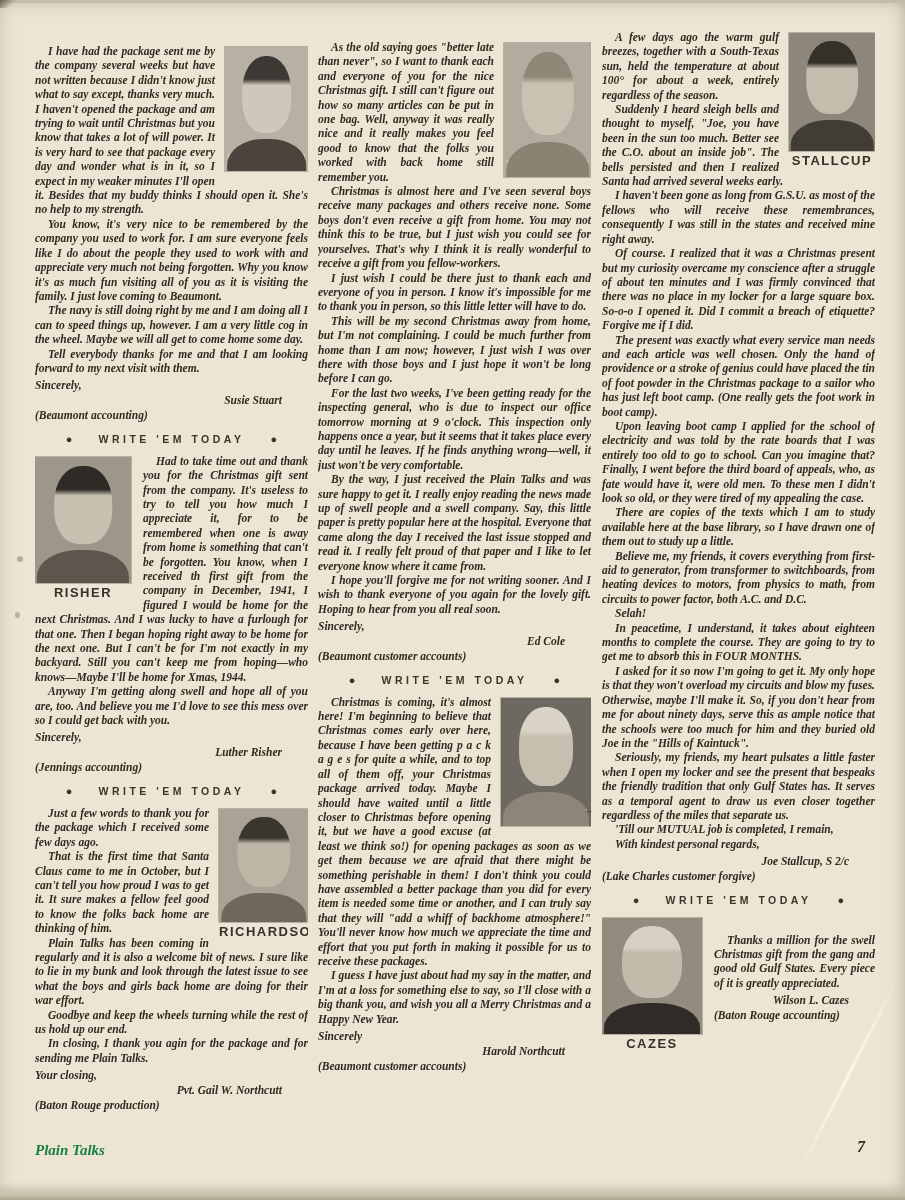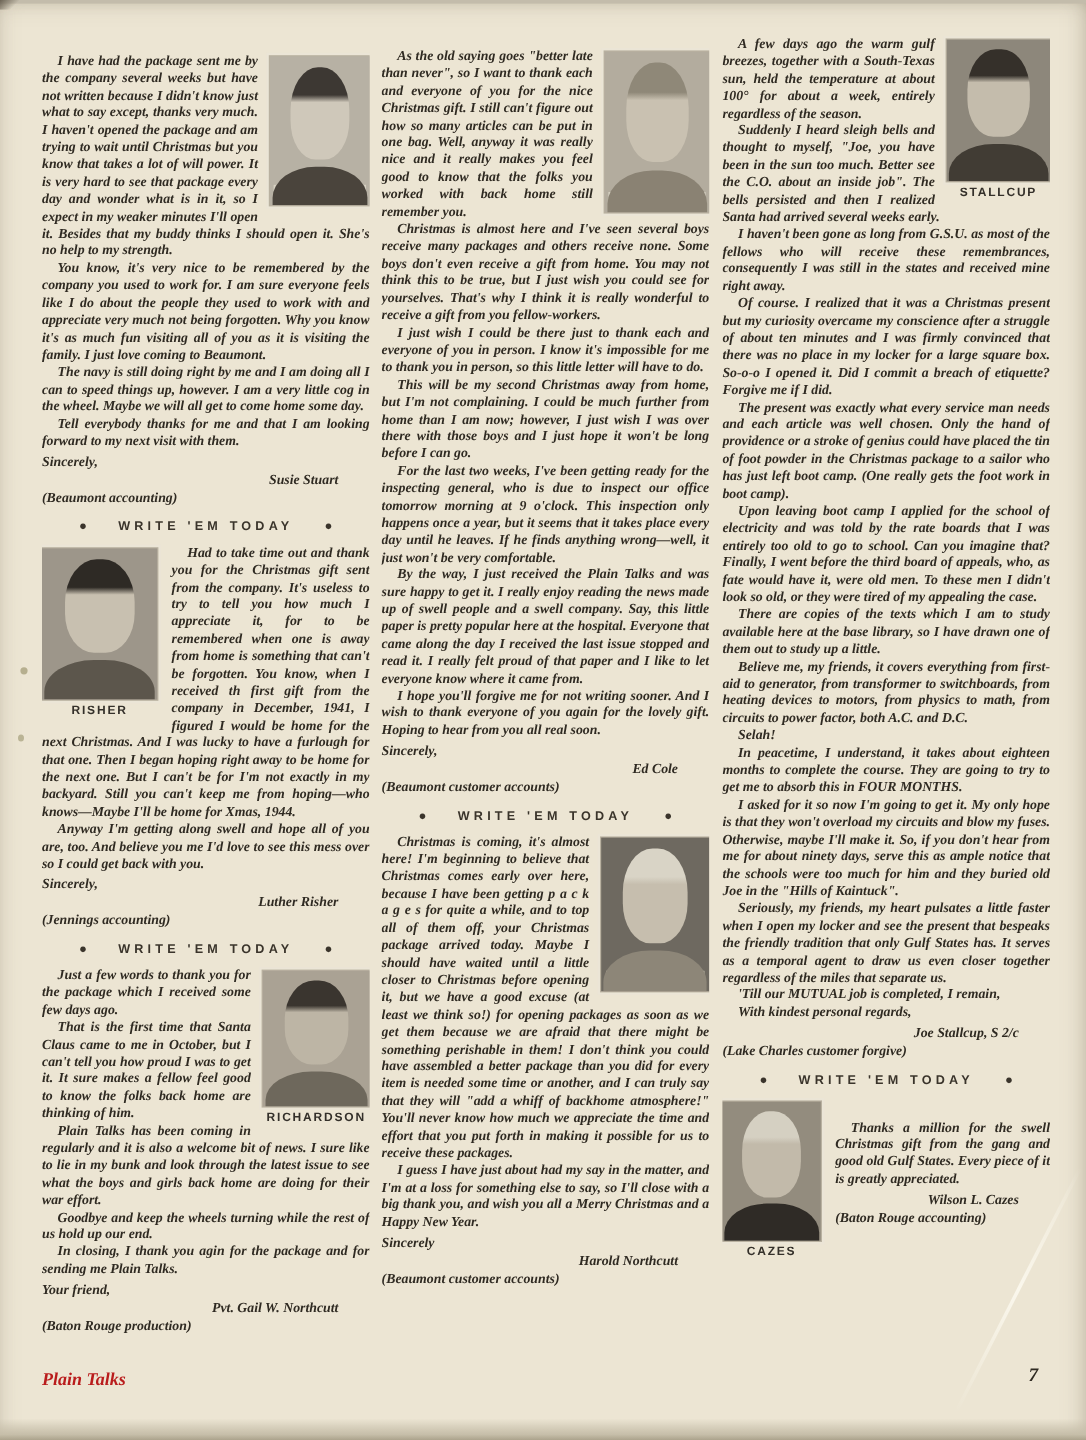--- a/index.html
+++ b/index.html
@@ -55,44 +55,44 @@
   .photo { position:relative; width:100%; overflow:hidden;
     background:var(--pbg,#a9a294);
     box-shadow:0 0 0 1px rgba(110,100,80,.4), 0 0 0 3px rgba(235,228,214,.9); }
   .photo::before { content:""; position:absolute; top:7%; left:50%; width:60%; height:62%;
     transform:translateX(-50%); border-radius:46% 46% 42% 42%;
     background:linear-gradient(var(--phair,#3c372f) 0 30%, var(--pface,#c9c1b1) 38%); }
   .photo::after { content:""; position:absolute; bottom:0; left:50%; width:96%; height:26%;
     transform:translateX(-50%); background:var(--psuit,#55503f);
     border-radius:45% 45% 0 0 / 80% 80% 0 0; }
   .cap { font-family:"Liberation Sans",sans-serif; font-style:normal; font-weight:700;
-    font-size:10px; letter-spacing:1.5px; color:#34302a; text-align:center; line-height:14px; }
+    font-size:13px; letter-spacing:1.5px; color:#34302a; text-align:center; line-height:14px; }
   .cap.strip { position:absolute; bottom:3px; left:4%; right:4%;
     background:rgba(216,210,196,.92); }
   .cap.below { margin-top:3px; }
 
   .p-stuart     { height:124px; --pbg:#b7b1a4; --phair:#3d3833; --pface:#cfc8ba; --psuit:#4a443c; }
   .p-cole       { height:134px; --pbg:#b3ac9e; --phair:#8f8878; --pface:#c9c1b1; --psuit:#8a8273; }
   .p-stallcup   { height:118px; --pbg:#8d877b; --phair:#35302a; --pface:#c4bcac; --psuit:#413c34; }
   .p-risher     { height:126px; --pbg:#9d968a; --phair:#2e2a25; --pface:#c8c0b0; --psuit:#5c564c; }
   .p-richardson { height:113px; --pbg:#aaa294; --phair:#3a352f; --pface:#bdb5a5; --psuit:#6e685c; }
   .p-northcutt  { height:128px; --pbg:#6e6960; --phair:#d9d4c6; --pface:#c6beae; --psuit:#8d8678; }
   .p-cazes      { height:116px; --pbg:#938c7e; --phair:#d5d0c2; --pface:#c2baaa; --psuit:#2f2b26; }
 
   .w-stuart     { width:83px; }
   .w-cole       { width:87px; }
   .w-stallcup   { width:86px; }
   .w-risher     { width:96px; }
   .w-richardson { width:89px; }
   .w-northcutt  { width:90px; }
-  .w-cazes      { width:82px; }
+  .w-cazes      { width:100px; }
 
   
   .footer-title { position:absolute; left:35px; top:1142px; font-style:italic; font-weight:700;
-    font-size:15px; color:#b91c1c; }
+    font-size:15px; color:#15803d; }
   .page-number { position:absolute; right:40px; top:1138px; font-style:italic; font-weight:700;
     font-size:16px; color:#2f2a22; }
 </style>
 </head>
 <body>
 
 <div id="page">
   <div class="top-edge"></div>
   <div class="corner-wedge"></div>
   <div class="hole-1"></div>
@@ -147,21 +147,21 @@
       <div class="photo-wrap fr w-richardson">
         <div class="photo p-richardson"></div>
         <div class="cap below">RICHARDSON</div>
       </div>
       <p class="bp">Just a few words to thank you for the package which I received some few days ago.</p>
       <p class="bp">That is the first time that Santa Claus came to me in October, but I can't tell you how proud I was to get it. It sure makes a fellow feel good to know the folks back home are thinking of him.</p>
       <p class="bp">Plain Talks has been coming in regularly and it is also a welcome bit of news. I sure like to lie in my bunk and look through the latest issue to see what the boys and girls back home are doing for their war effort.</p>
       <p class="bp">Goodbye and keep the wheels turning while the rest of us hold up our end.</p>
       <p class="bp">In closing, I thank you agin for the package and for sending me Plain Talks.</p>
       <div class="sig">
-        <div class="closing">Your friend,</div>
+        <div class="closing">Your closing,</div>
         <div class="name">Pvt. Gail W. Northcutt</div>
         <div class="affil">(Baton Rouge production)</div>
       </div>
     </div>
   </div>
 
   <div class="col" id="col2">
 
     <div class="letter">
       <div class="photo-wrap fr w-cole">

